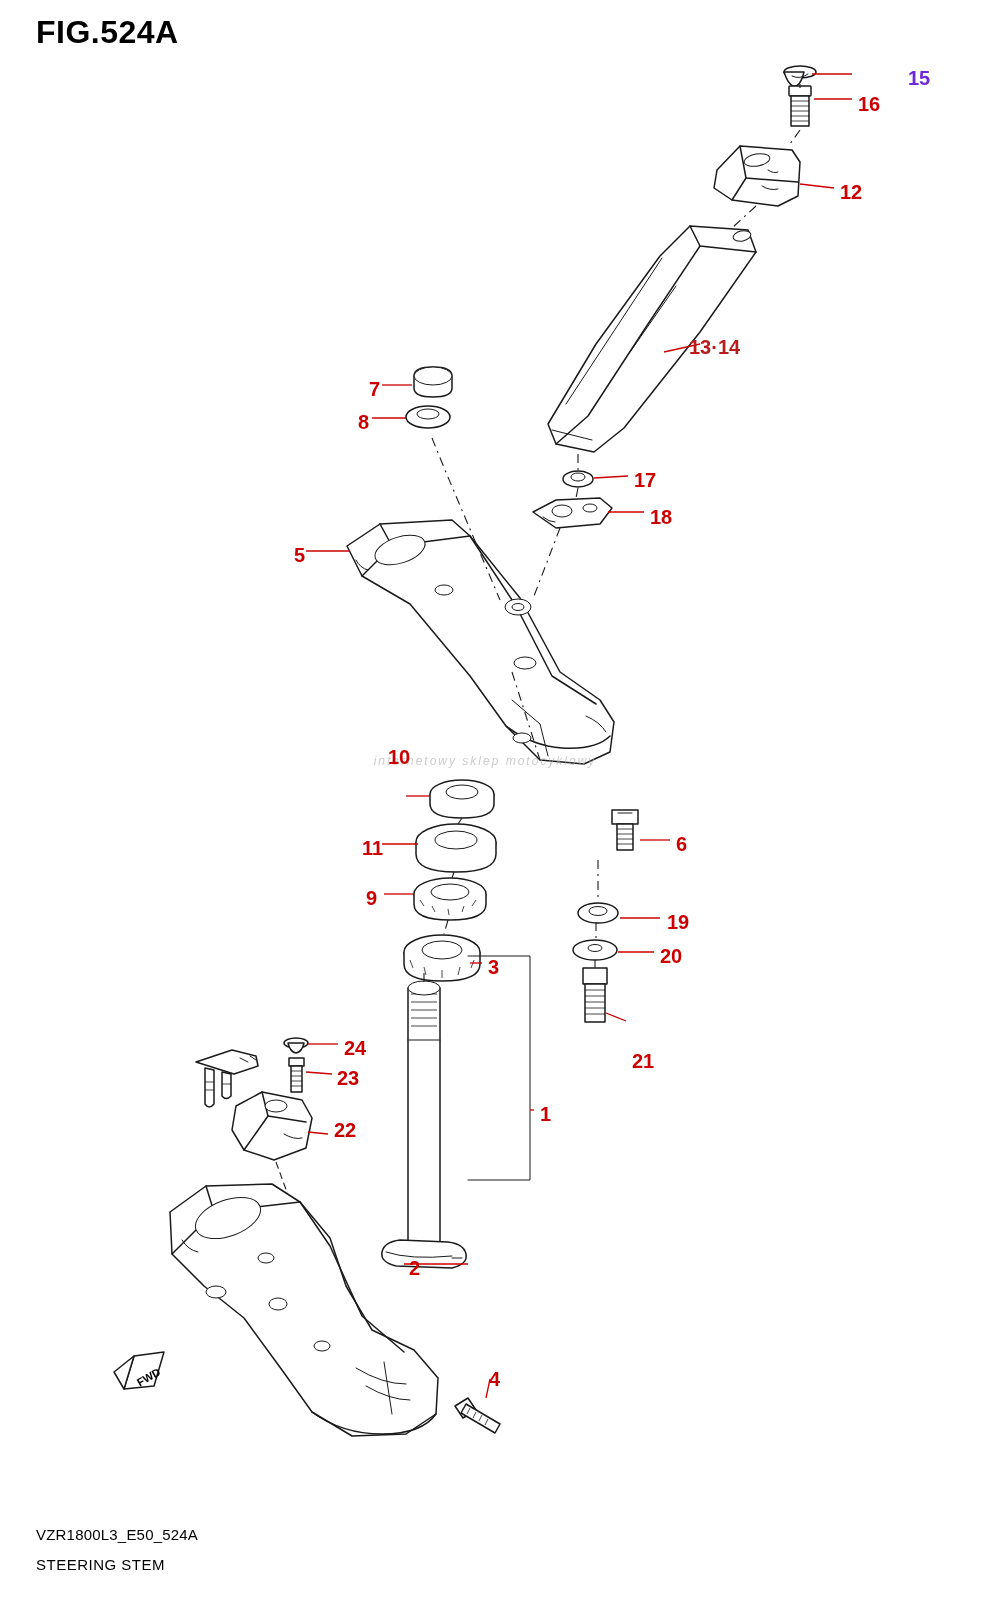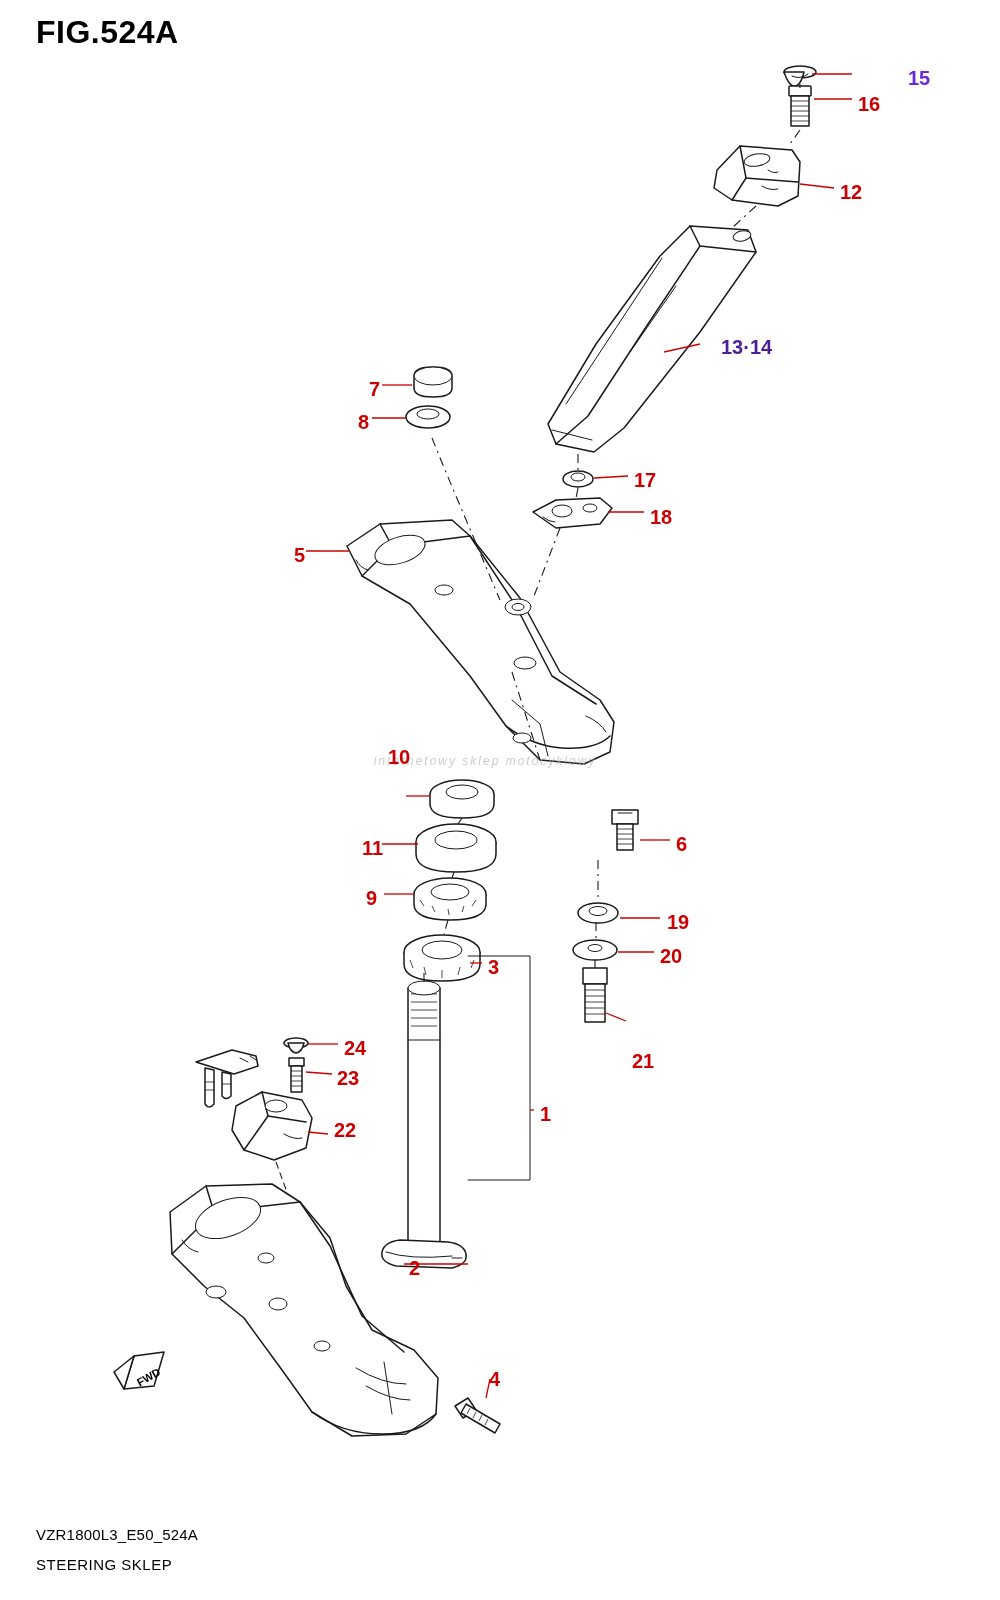--- a/index.html
+++ b/index.html
@@ -338,21 +338,21 @@
 </div>
 
 <div class="fwd-label">
   <div class="fwd-text">FWD</div>
 </div>
 
 <div id="callout-layer">
     <div class="callout" style="left: 908px; top: 68px; color: #6d28d9;">15</div>
     <div class="callout" style="left: 858px; top: 94px; color: rgb(204, 0, 0);">16</div>
     <div class="callout" style="left: 840px; top: 182px; color: rgb(204, 0, 0);">12</div>
-    <div class="callout" style="left: 721px; top: 337px; color: #4c1d95;">13·14</div>
+    <div class="callout" style="left: 689px; top: 337px; color: #b91c1c;">13·14</div>
     <div class="callout" style="left: 369px; top: 379px; color: rgb(204, 0, 0);">7</div>
     <div class="callout" style="left: 358px; top: 412px; color: rgb(204, 0, 0);">8</div>
     <div class="callout" style="left: 634px; top: 470px; color: rgb(204, 0, 0); text-align: right;">17</div>
     <div class="callout" style="left: 650px; top: 507px; color: rgb(204, 0, 0);">18</div>
     <div class="callout" style="left: 294px; top: 545px; color: rgb(204, 0, 0);">5</div>
     <div class="callout" style="left: 388px; top: 747px; color: rgb(204, 0, 0);">10</div>
     <div class="callout" style="left: 676px; top: 834px; color: rgb(204, 0, 0);">6</div>
     <div class="callout" style="left: 362px; top: 838px; color: rgb(204, 0, 0);">11</div>
     <div class="callout" style="left: 366px; top: 888px; color: rgb(204, 0, 0);">9</div>
     <div class="callout" style="left: 667px; top: 912px; color: rgb(204, 0, 0);">19</div>
@@ -361,13 +361,13 @@
     <div class="callout" style="left: 632px; top: 1015px; color: rgb(204, 0, 0); margin-top: 36px;">21</div>
     <div class="callout" style="left: 344px; top: 1038px; color: rgb(204, 0, 0);">24</div>
     <div class="callout" style="left: 337px; top: 1068px; color: rgb(204, 0, 0);">23</div>
     <div class="callout" style="left: 540px; top: 1104px; color: rgb(204, 0, 0);">1</div>
     <div class="callout" style="left: 334px; top: 1120px; color: rgb(204, 0, 0);">22</div>
     <div class="callout" style="left: 409px; top: 1258px; color: rgb(204, 0, 0);">2</div>
     <div class="callout" style="left: 489px; top: 1369px; color: rgb(204, 0, 0);">4</div>
   </div>
 
 <div id="footer-code">VZR1800L3_E50_524A</div>
-<div id="footer-name">STEERING SKLEP</div>
+<div id="footer-name">STEERING STEM</div>
 
 </body></html>

